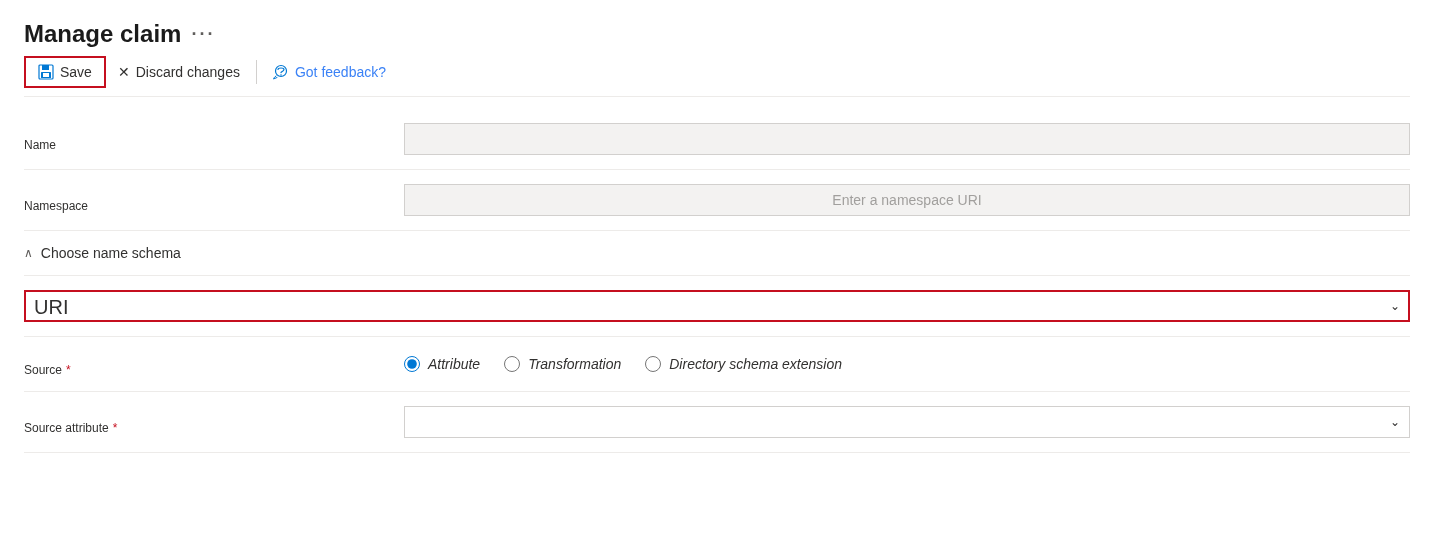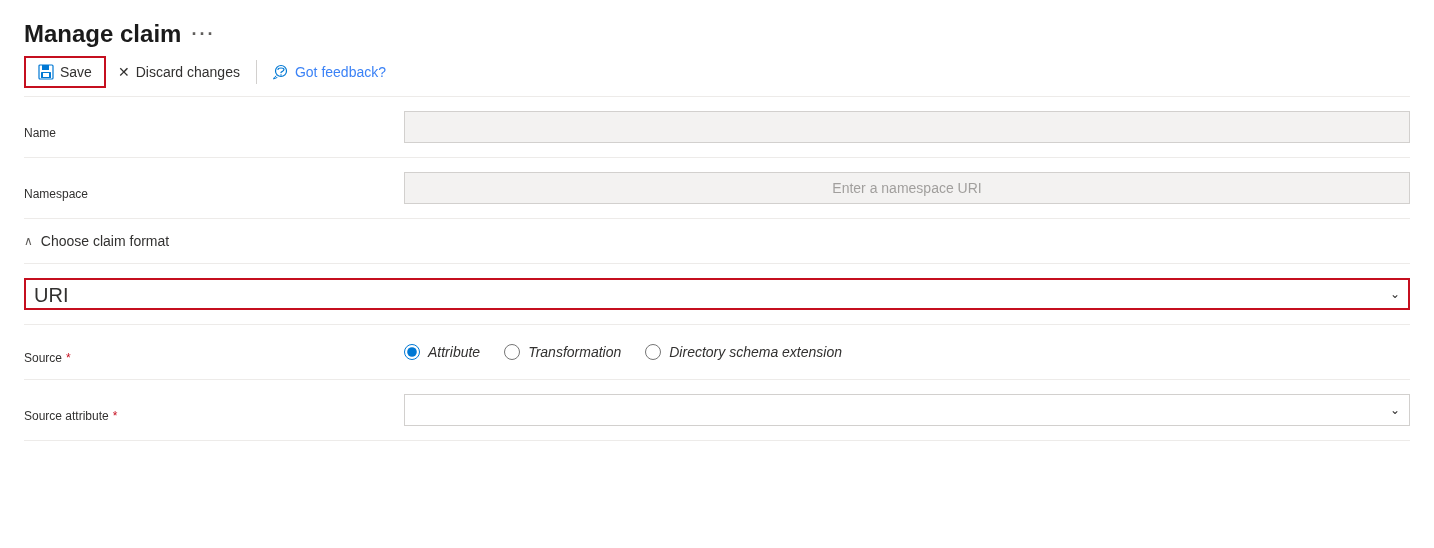--- a/index.html
+++ b/index.html
@@ -36,21 +36,21 @@
       color: #605e5c;
       letter-spacing: 2px;
     }
 
     .toolbar {
       display: flex;
       align-items: center;
       gap: 0;
       padding: 8px 0;
       border-bottom: 1px solid #edebe9;
-      margin-bottom: 0;
+      margin-bottom: 12px;
     }
 
     .toolbar-btn {
       display: flex;
       align-items: center;
       gap: 6px;
       padding: 6px 12px;
       background: transparent;
       border: 2px solid #c50f1f;
       cursor: pointer;
@@ -294,21 +294,21 @@
 
     <div class="form-row">
       <div class="form-label">Namespace</div>
       <div class="form-control">
         <input type="text" class="form-input" placeholder="Enter a namespace URI" style="">
       </div>
     </div>
 
     <div class="section-header">
       <span class="chevron-icon">∧</span>
-      <span class="section-title">Choose claim format</span>
+      <span class="section-title">Choose name schema</span>
     </div>
 
     <div class="form-row">
       <div class="form-control">
         <div class="select-wrapper">
           <select class="form-select">
             <option value="URI" selected="">URI</option>
             <option value="Basic">Basic</option>
             <option value="Email">Email</option>
             <option value="Unspecified">Unspecified</option>

